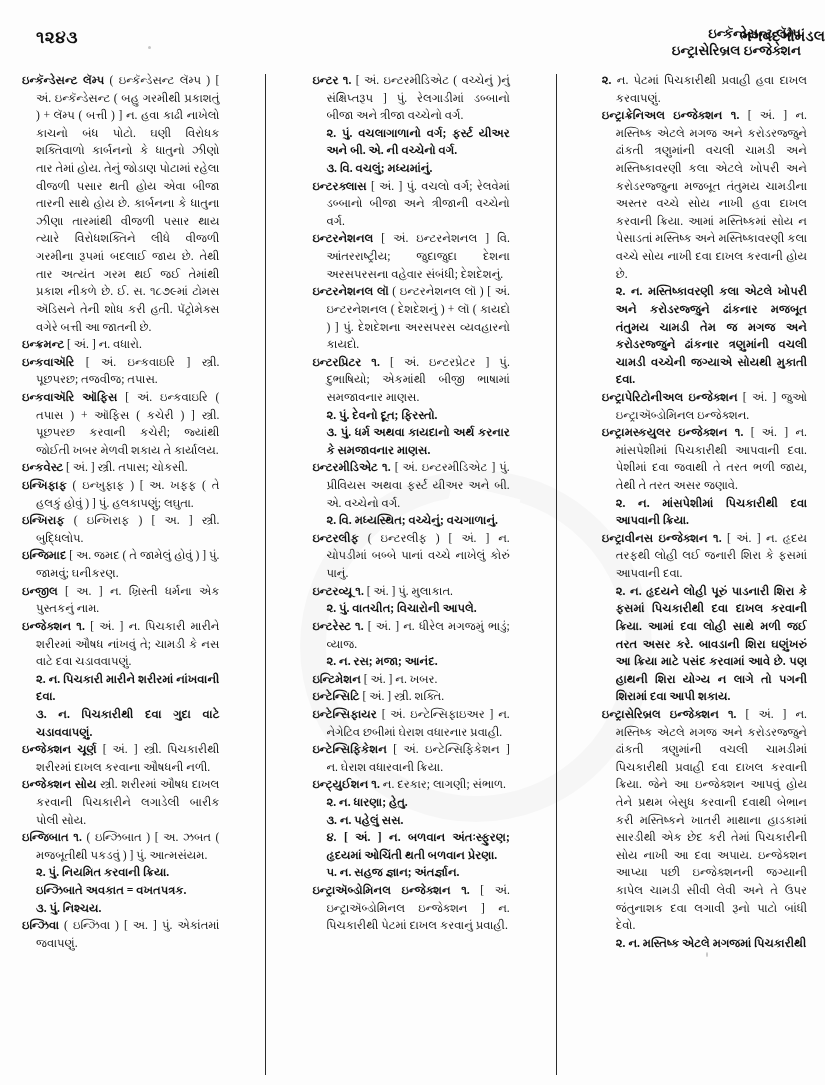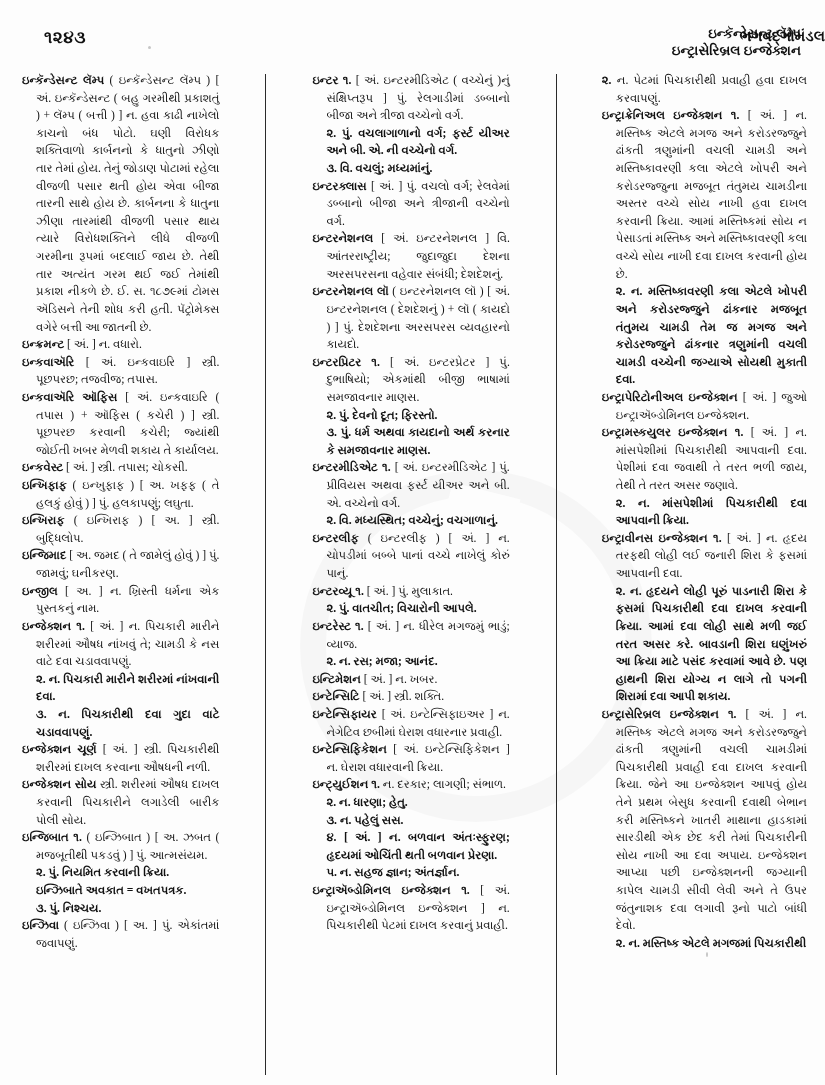--- a/index.html
+++ b/index.html
@@ -29,21 +29,21 @@
     content:"";
     position:absolute;
     left:118px;top:-6px;
     width:70px;height:62px;
     background:#fdfdfd;
     transform:rotate(14deg);
   }
   .speck{position:absolute;background:rgba(0,0,0,.22);border-radius:50%;z-index:2;}
 
   header{
-    position:absolute;left:16px;right:0;top:26px;height:46px;
+    position:absolute;left:8px;right:0;top:26px;height:46px;
     z-index:3;
   }
   .hdr-page{
     position:absolute;left:28px;top:2px;
     font-size:17px;font-weight:bold;letter-spacing:.5px;
   }
   .hdr-center{
     position:absolute;left:0;right:0;top:2px;
     text-align:right;
     font-size:15px;font-weight:bold;

